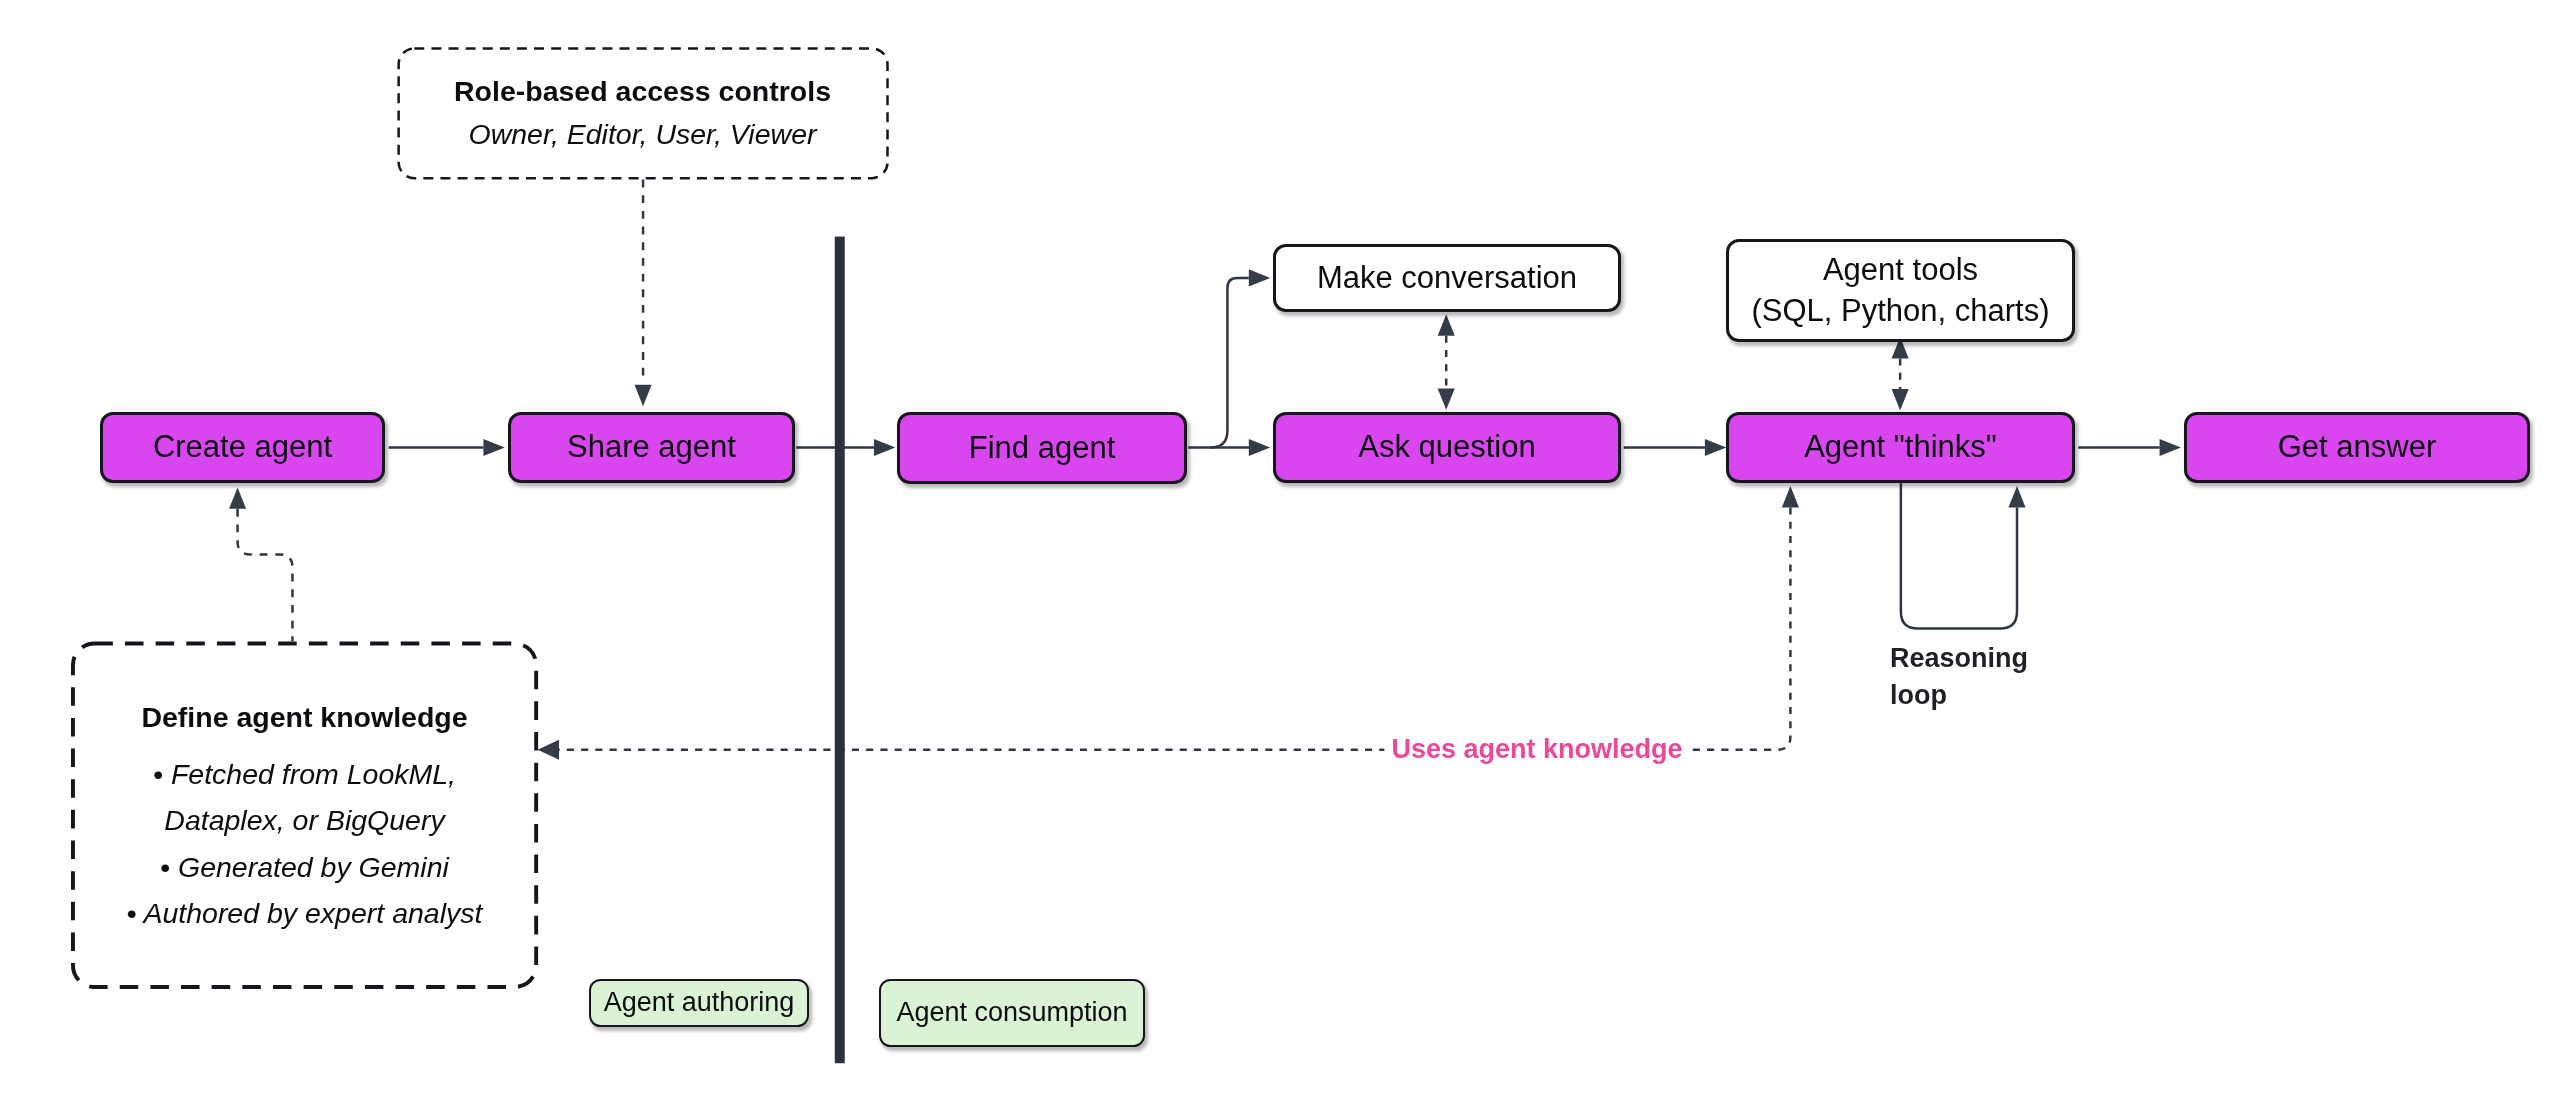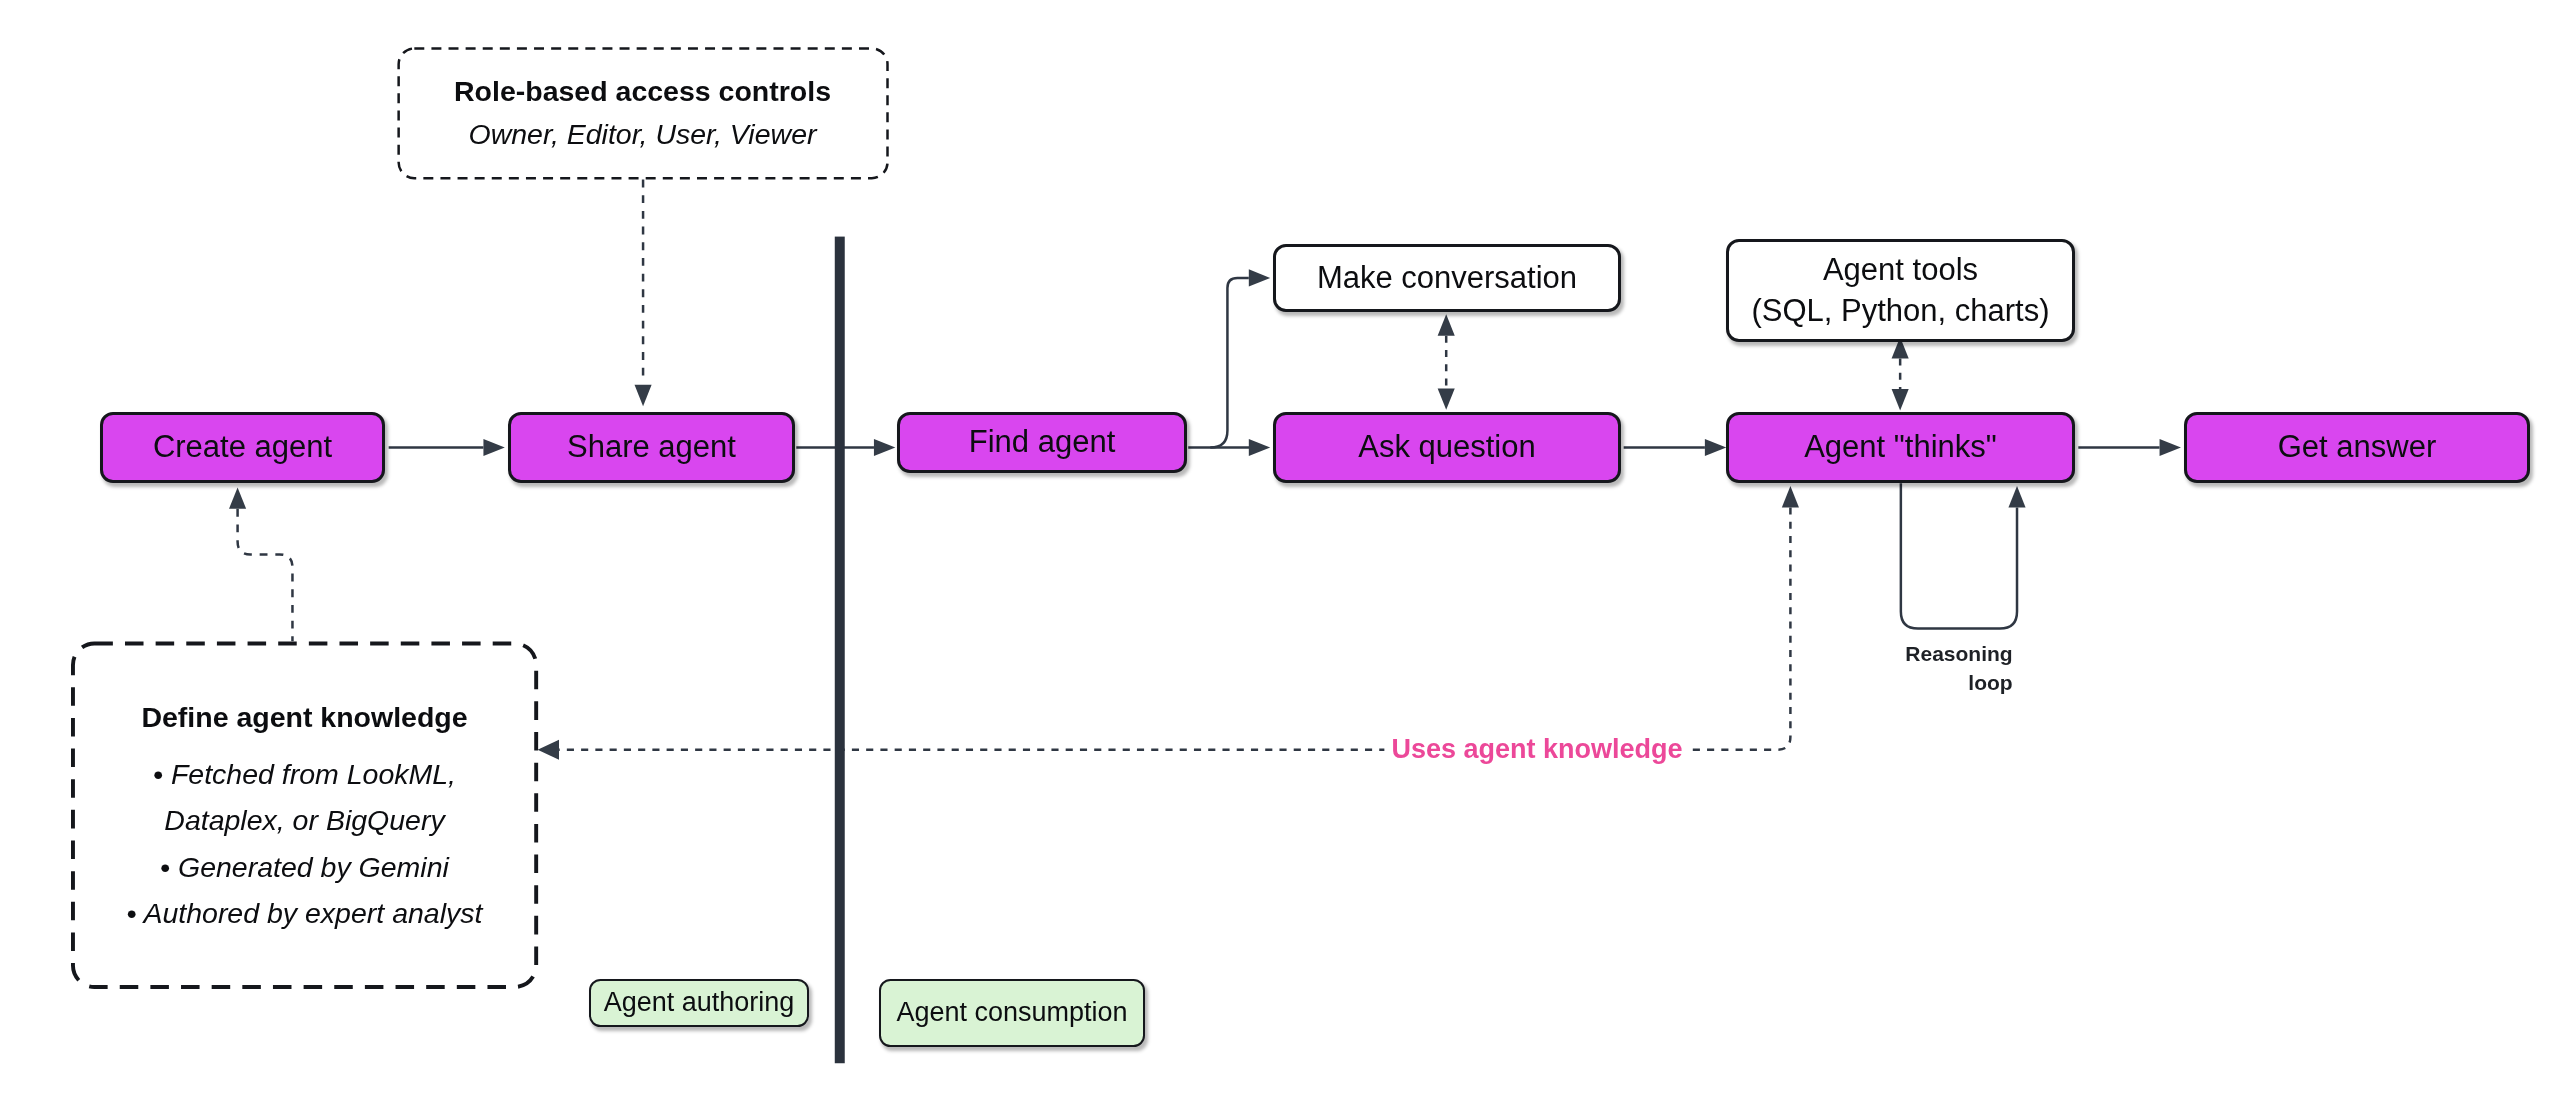--- a/index.html
+++ b/index.html
@@ -59,23 +59,23 @@
     background: #ffffff;
     font-weight: bold;
     font-size: 27px;
     color: #ec4899;
     padding: 1.4px 7.1px;
     white-space: nowrap;
   }
   .loop-label {
     position: absolute;
     transform: translateX(-50%);
-    text-align: right;
+    text-align: left;
     font-weight: bold;
-    font-size: 21px;
+    font-size: 27px;
     line-height: 1.38;
     color: #1e2126;
   }
 </style>
 </head>
 <body>
 
 <div class="stage">
 
   <svg class="overlay" viewBox="0 0 3614 1552">
@@ -131,21 +131,21 @@
   </svg>
 
   <div class="node" style="left:100px; top:412px; width:285px; height:71px;">
     <span>Create agent</span>
   </div>
 
   <div class="node" style="left:508px; top:412px; width:287px; height:71px;">
     <span>Share agent</span>
   </div>
 
-  <div class="node" style="left:897px; top:412px; width:290px; height:61px;">
+  <div class="node" style="left:897px; top:412px; width:290px; height:72px;">
     <span>Find agent</span>
   </div>
 
   <div class="node white" style="left:1273px; top:244px; width:348px; height:68px;">
     <span>Make conversation</span>
   </div>
 
   <div class="node" style="left:1273px; top:412px; width:348px; height:71px;">
     <span>Ask question</span>
   </div>

